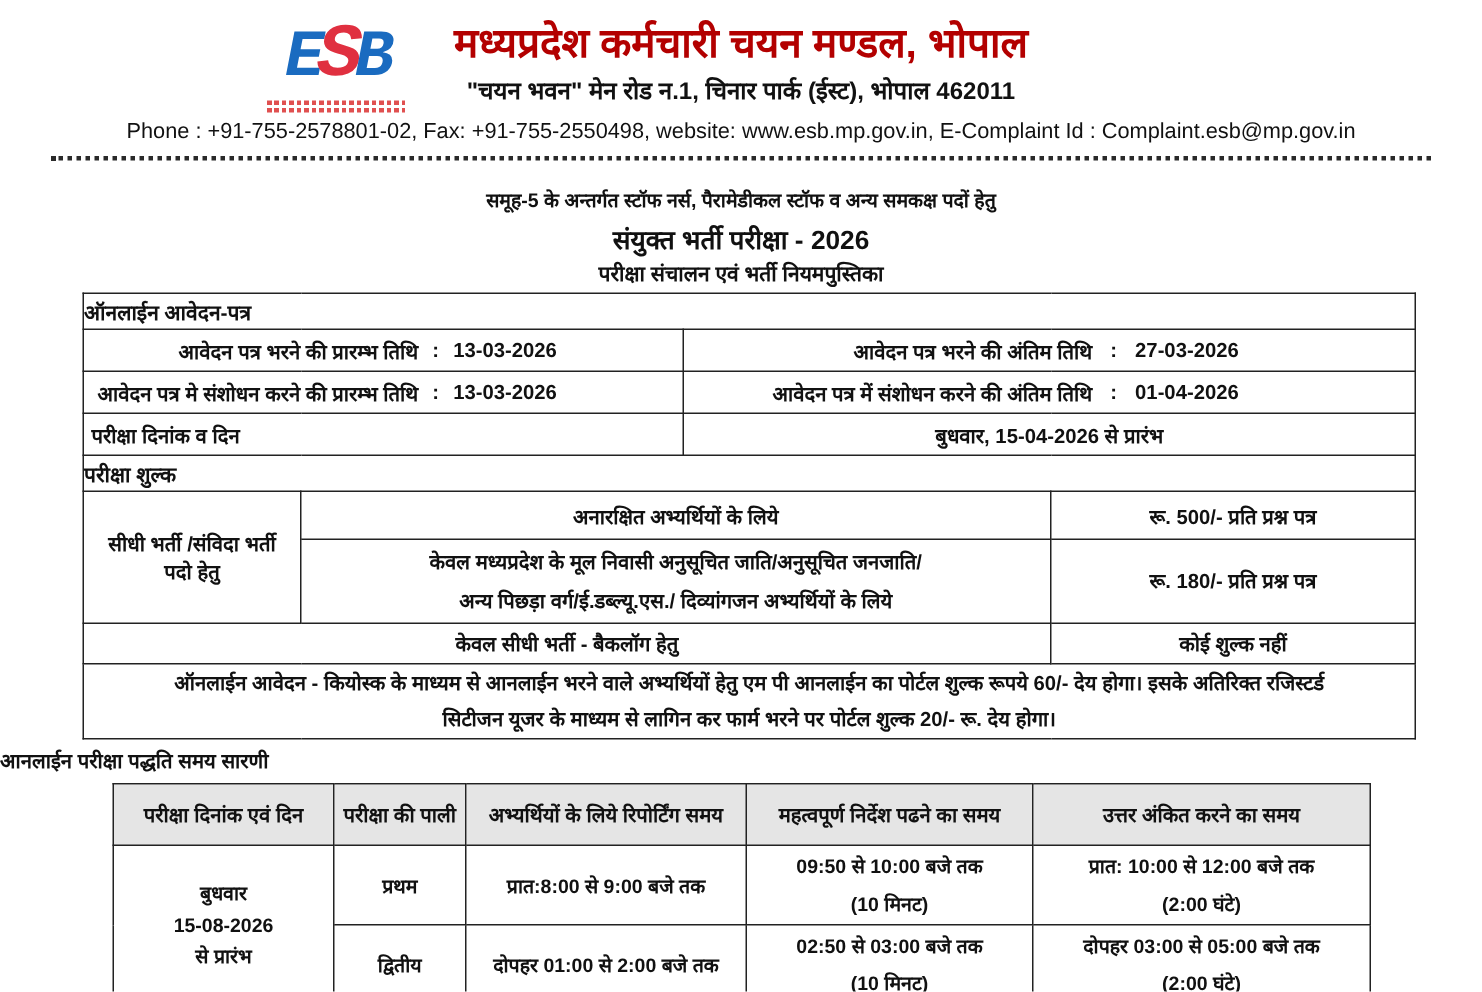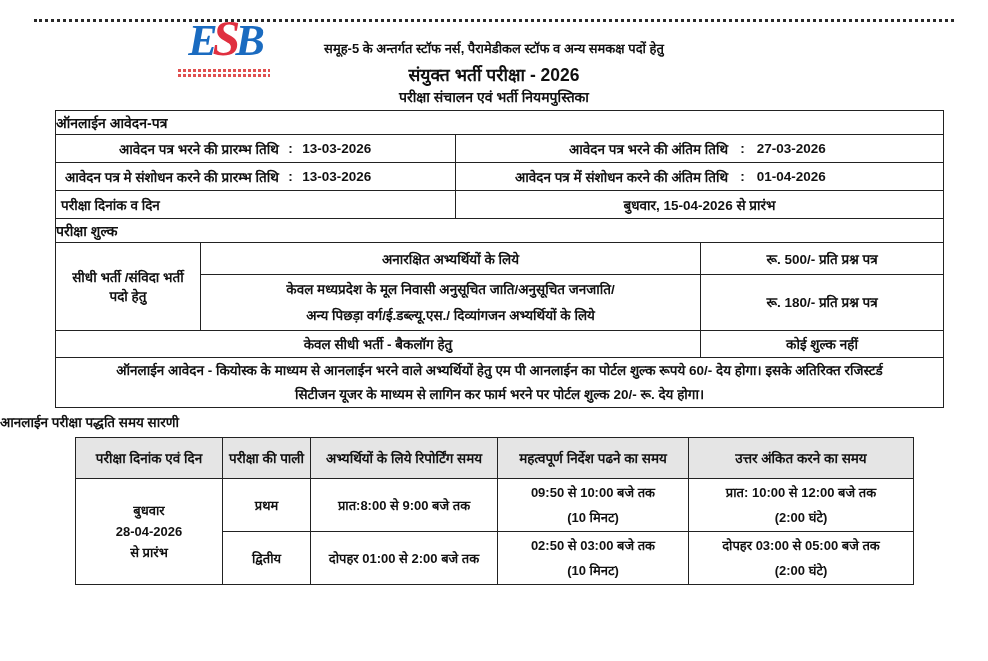--- a/index.html
+++ b/index.html
@@ -10,21 +10,21 @@
   }
   .page { position:relative; width:988px; height:661px; }
 
   
   .header { position:relative; padding-top:12px; }
   .logo {
     position:absolute; left:168px; top:12px; width:112px; text-align:center;
   }
   .logo-letters {
     font-style:italic; font-weight:900; font-size:44px; line-height:52px;
-    letter-spacing:-5px; font-family:Liberation Serif, serif;
+    letter-spacing:-5px; font-family:Liberation Mono, monospace;
   }
   .logo-letters .lb { color:#1a6bc0; }
   .logo-letters .lr { color:#e03040; font-size:50px; }
   .logo-sub { margin:1px 8px 0; }
   .logo-subline {
     height:3px; margin:2px 2px;
     background:repeating-linear-gradient(90deg,#e05050 0 3px,transparent 3px 5px);
   }
   .header-text { text-align:center; }
   .org-name  { font-size:27px; font-weight:700; color:#b30000; line-height:34px; }
@@ -70,20 +70,25 @@
 <div class="page">
 
   <div class="header">
     <div class="logo">
       <div class="logo-letters"><span class="lb">E</span><span class="lr">S</span><span class="lb">B</span></div>
       <div class="logo-sub">
         <div class="logo-subline"></div>
         <div class="logo-subline"></div>
       </div>
     </div>
+    <div class="header-text">
+      <div class="org-name">मध्यप्रदेश कर्मचारी चयन मण्डल, भोपाल</div>
+      <div class="address">"चयन भवन" मेन रोड न.1, चिनार पार्क (ईस्ट), भोपाल 462011</div>
+      <div class="contact">Phone : +91-755-2578801-02, Fax: +91-755-2550498, website: www.esb.mp.gov.in,  E-Complaint Id : Complaint.esb@mp.gov.in</div>
+    </div>
     <div class="dashed-rule"></div>
   </div>
 
   <div class="titles">
     <div class="title-1">समूह-5 के अन्तर्गत स्टॉफ नर्स, पैरामेडीकल स्टॉफ व अन्य समकक्ष पदों हेतु</div>
     <div class="title-2">संयुक्त भर्ती परीक्षा - 2026</div>
     <div class="title-3">परीक्षा संचालन एवं भर्ती नियमपुस्तिका</div>
   </div>
 
   <table class="t1">
@@ -189,21 +194,21 @@
       <th>परीक्षा दिनांक एवं दिन</th>
       <th>परीक्षा की पाली</th>
       <th>अभ्यर्थियों के लिये रिपोर्टिंग समय</th>
       <th>महत्वपूर्ण निर्देश पढने का समय</th>
       <th>उत्तर अंकित करने  का समय</th>
     </tr>
 
     <tr>
       <td class="date-cell" rowspan="2">
         <div>बुधवार</div>
-        <div>28-04-2026</div>
+        <div>15-08-2026</div>
         <div>से प्रारंभ</div>
       </td>
       <td>प्रथम</td>
       <td>प्रात:8:00 से 9:00 बजे तक</td>
       <td class="two-line">
         <div>09:50 से 10:00 बजे तक</div>
         <div>(10 मिनट)</div>
       </td>
       <td class="two-line">
         <div>प्रात: 10:00 से 12:00 बजे तक</div>

